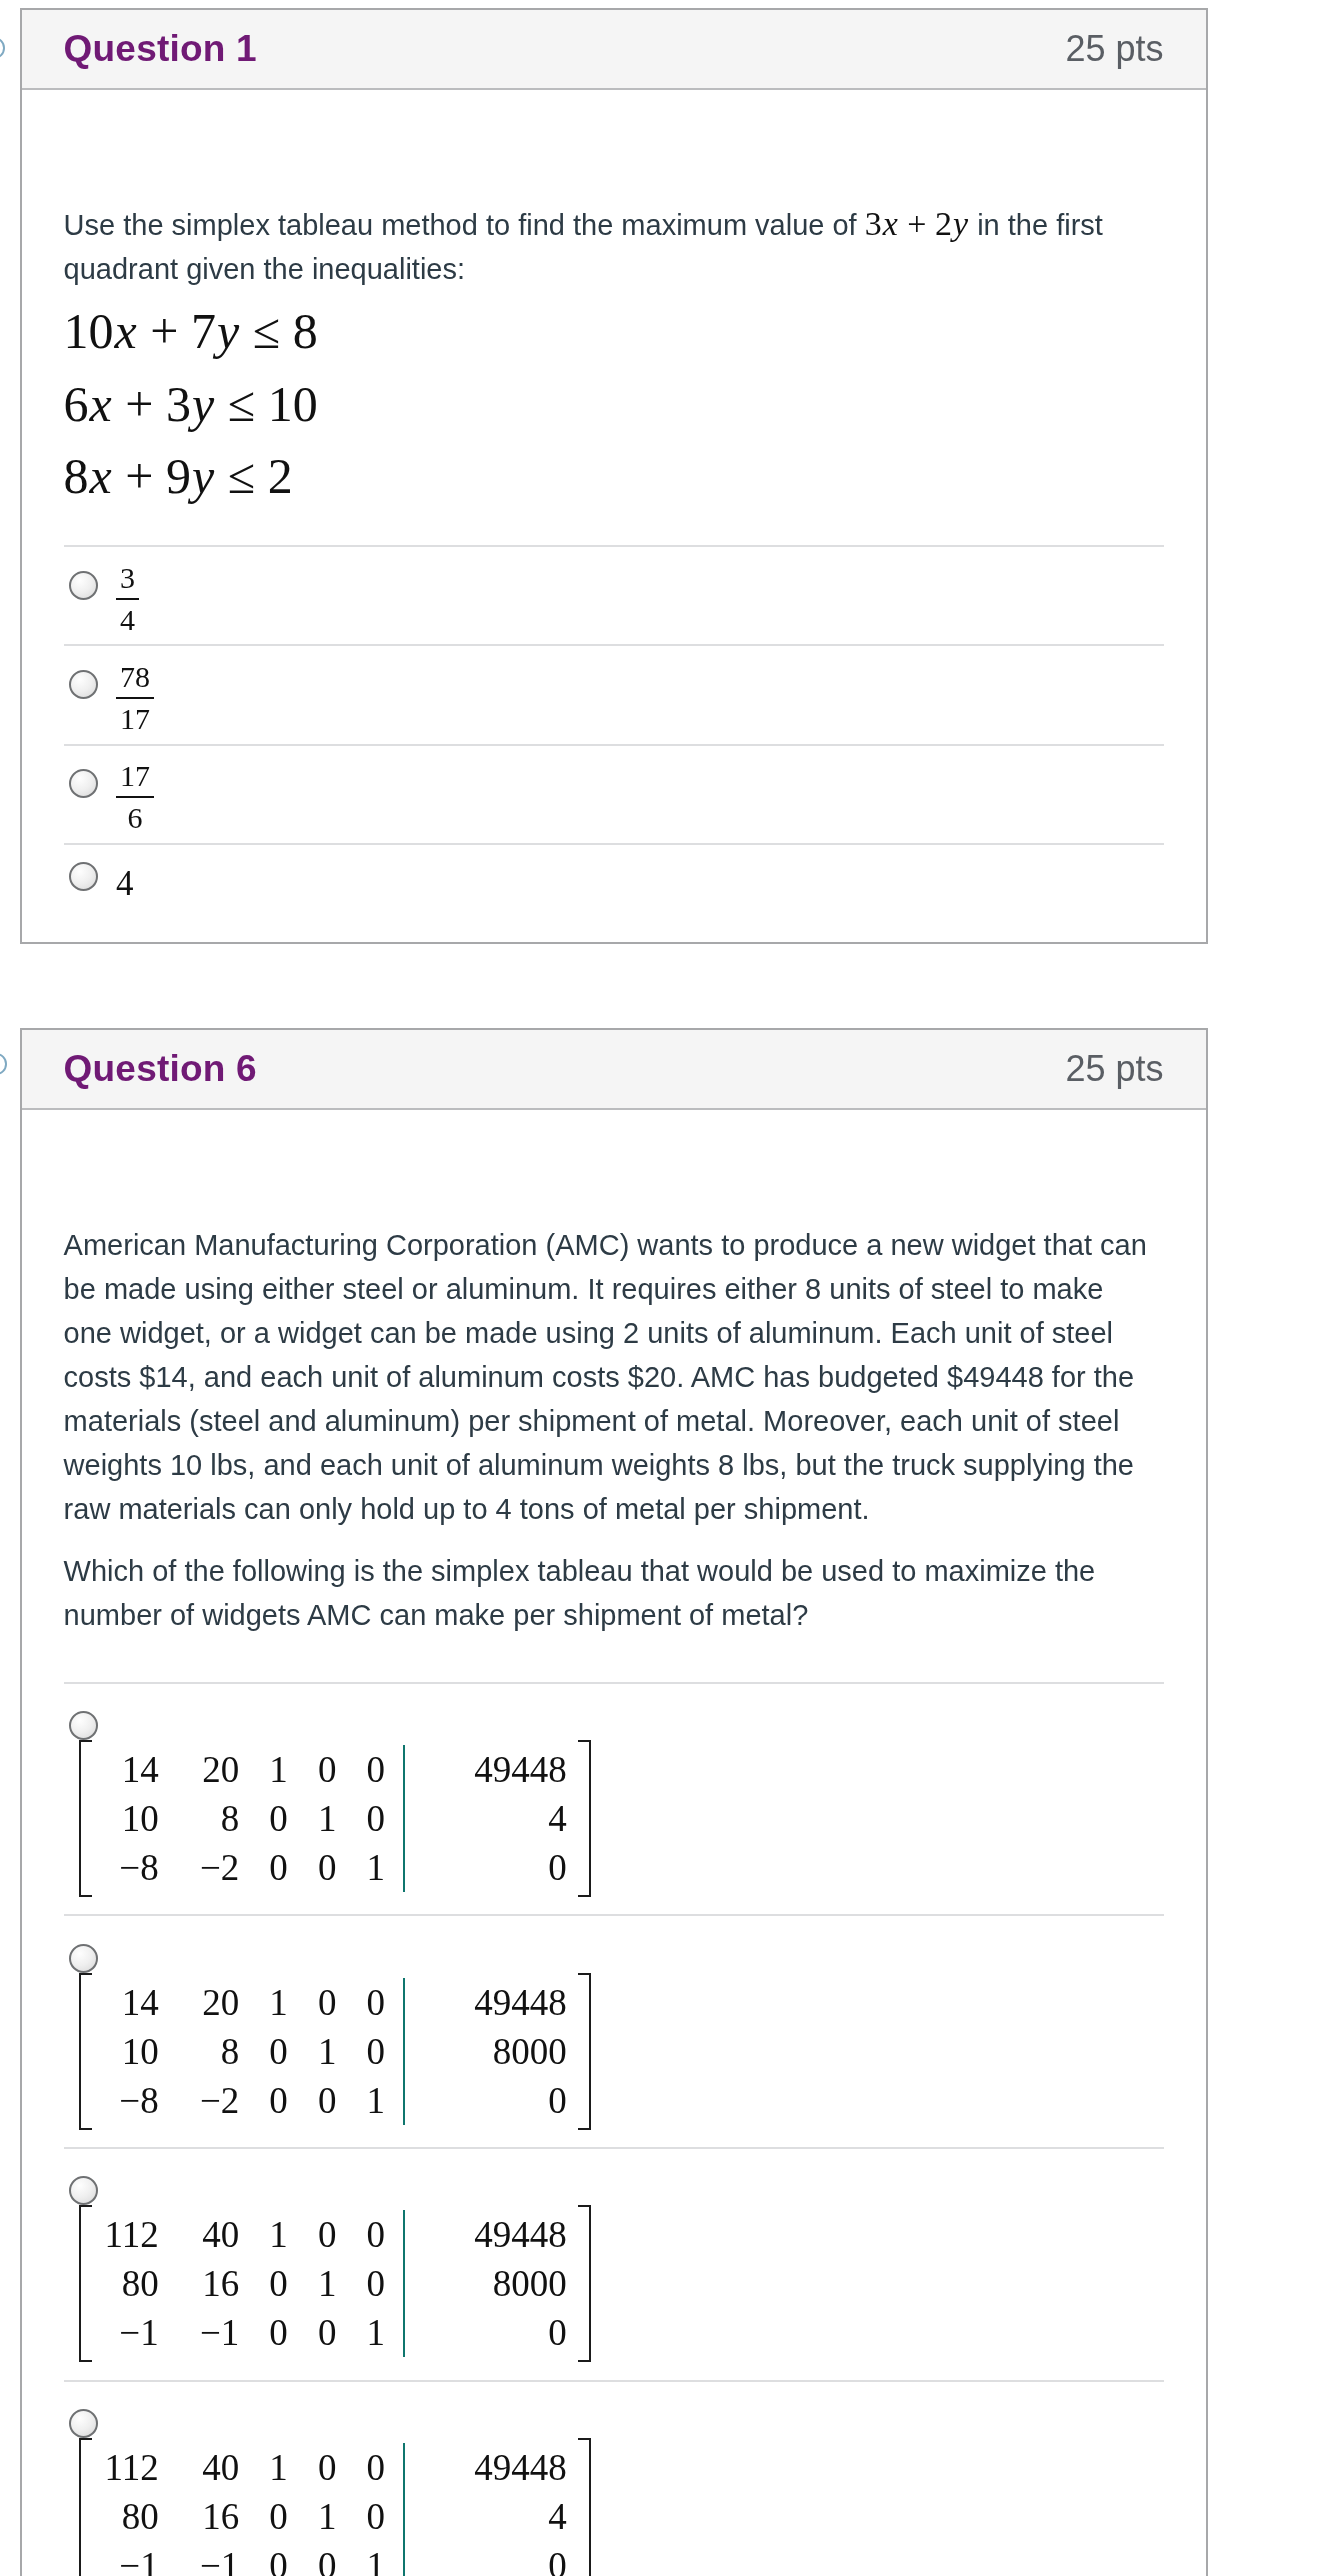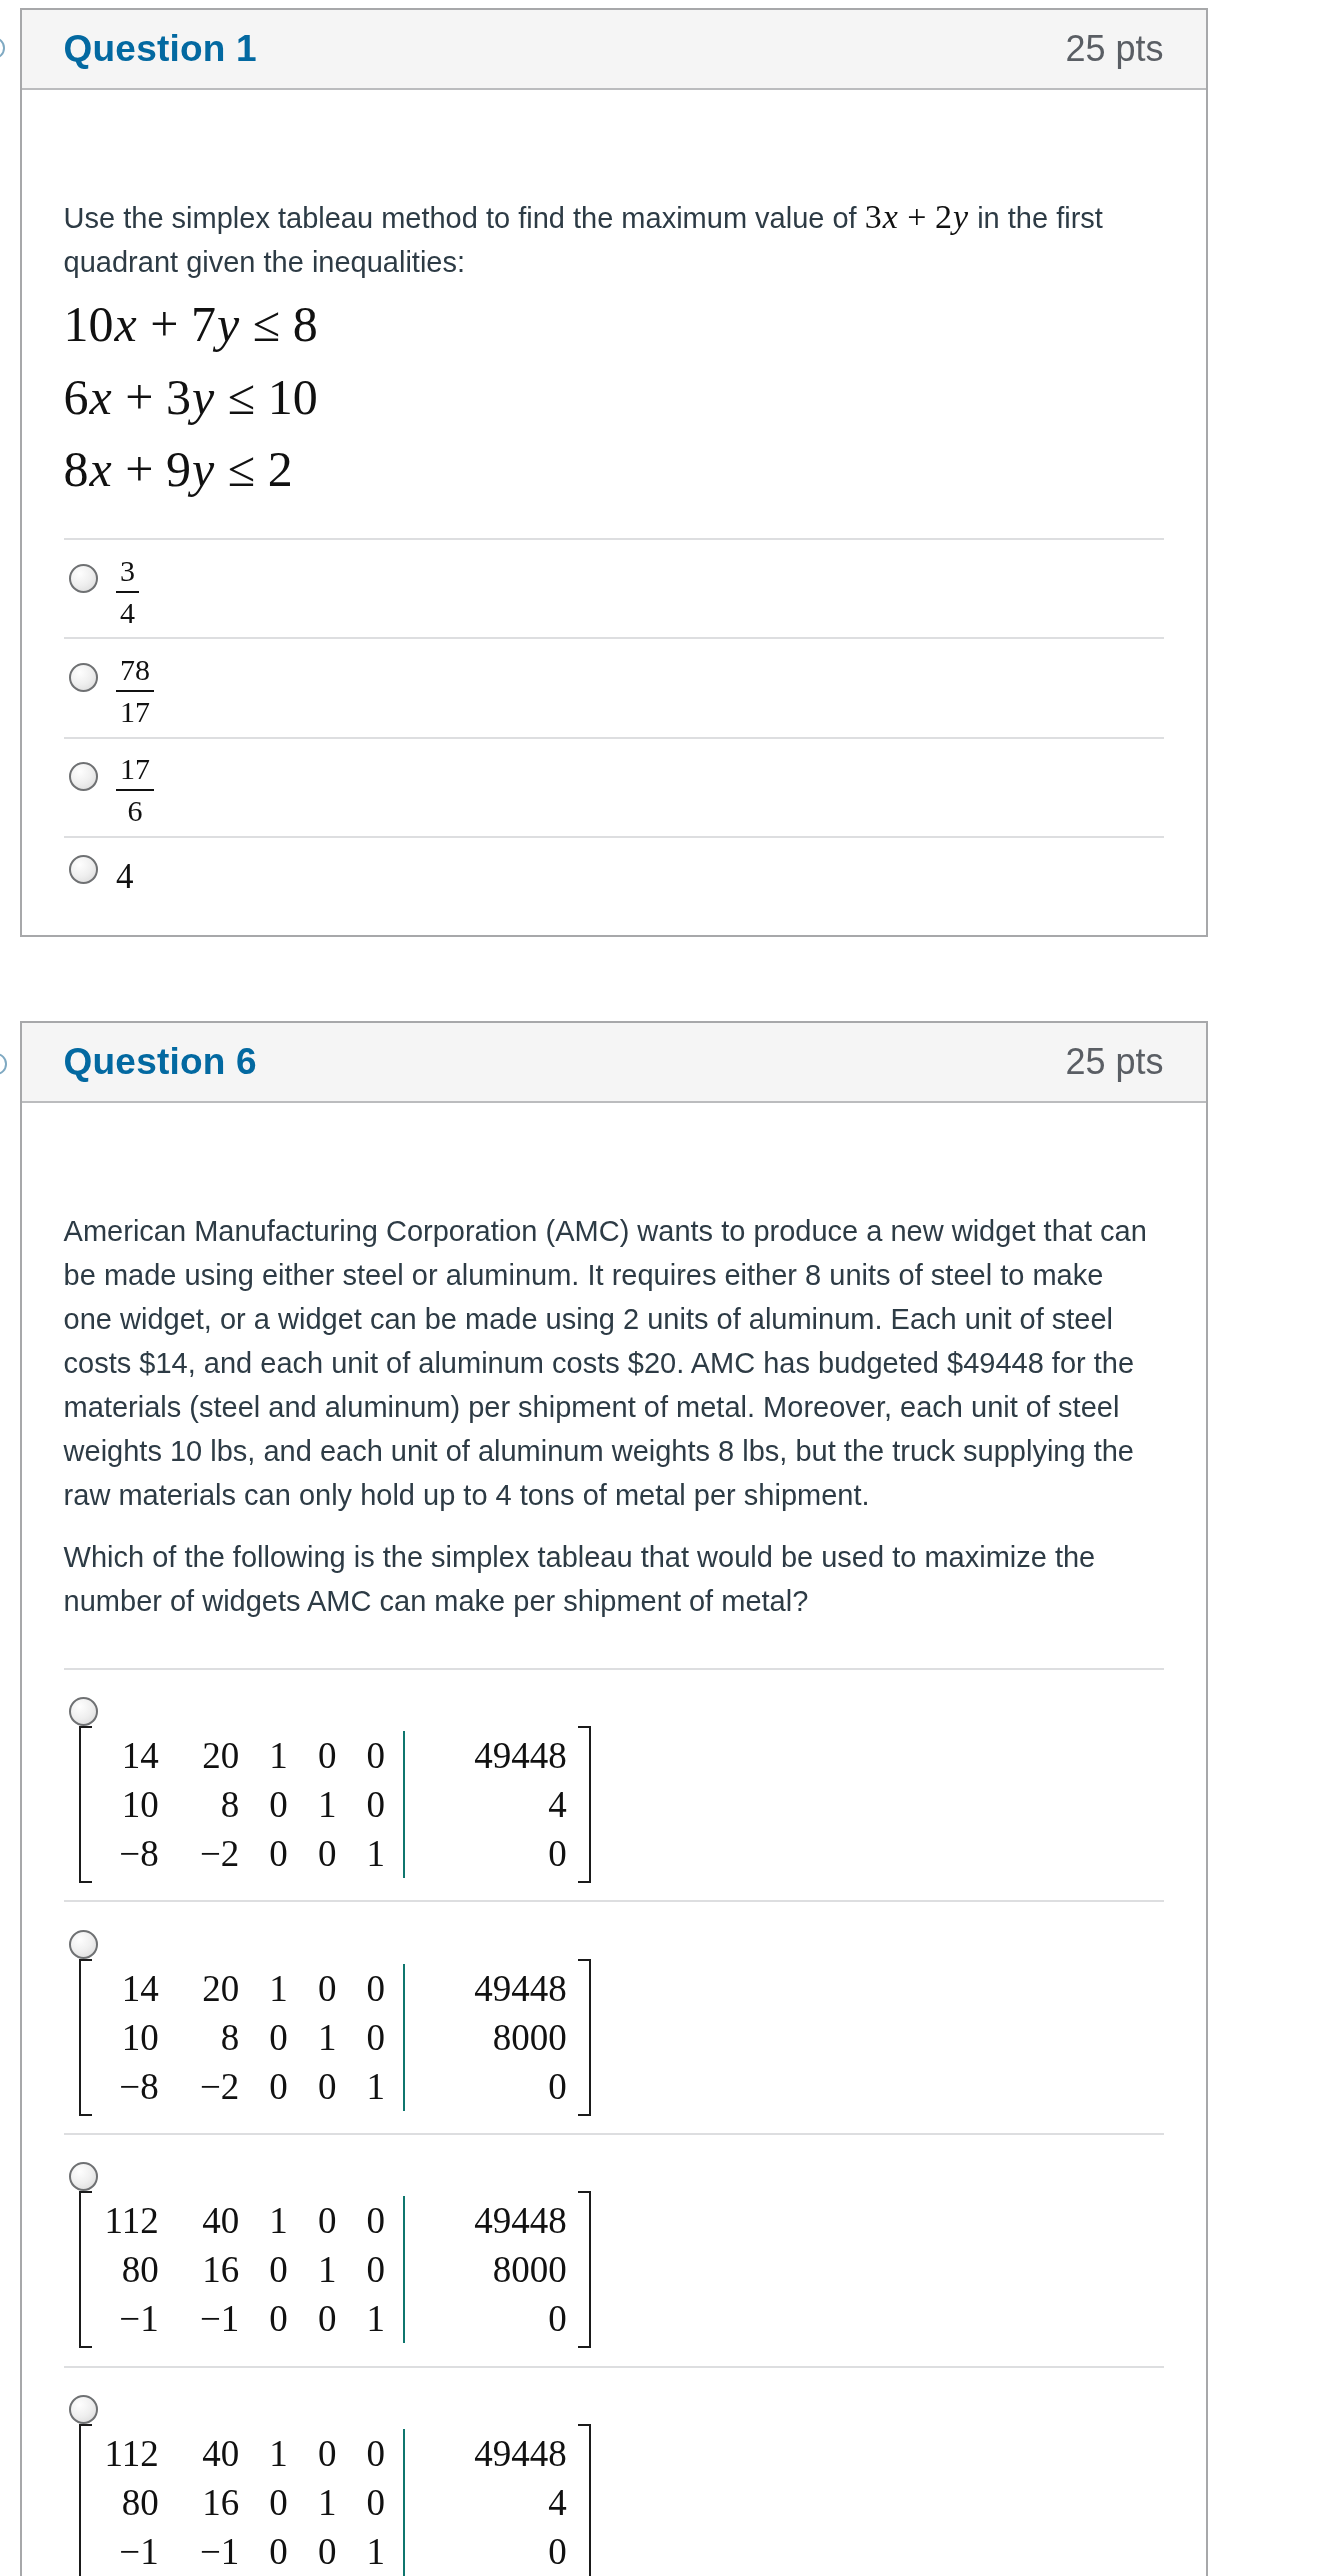--- a/index.html
+++ b/index.html
@@ -9,23 +9,23 @@
   }
   .question-card{
     position:relative;margin-left:19.6px;width:1188px;box-sizing:border-box;
     border:2px solid #a7a8aa;background:#ffffff;
   }
   .question-card.q1{margin-top:7.8px;margin-bottom:84px;}
   .card-header{
     box-sizing:border-box;height:80px;padding:0 42px;background:#f5f5f5;
     border-bottom:2px solid #bbbcbe;display:flex;align-items:center;justify-content:space-between;
   }
-  .card-title{font-size:37px;font-weight:bold;color:#0369a1;letter-spacing:0.2px;}
+  .card-title{font-size:37px;font-weight:bold;color:#701a75;letter-spacing:0.2px;}
   .card-points{font-size:36px;color:#5a5e64;}
-  .question-body{padding:106px 42px 25px 42px;}
+  .question-body{padding:106px 42px 25px 42px;margin-top:7px;}
   .q1 .question-body{padding-bottom:31px;}
   .prompt{margin:0;font-size:29px;line-height:44px;max-width:1084px;}
   .prompt + .prompt{margin-top:17.6px;}
   .math{font-family:"Liberation Serif","DejaVu Serif",serif;color:#111;}
   .inline-math{font-size:34px;line-height:1;}
   .math i{font-style:italic;padding:0 1px;}
   .display-math{font-size:50px;line-height:47px;margin:17.6px 0 25.4px 0;}
   .answers{margin-top:45px;}
   .answer{border-top:2px solid #dddee0;display:flex;align-items:flex-start;padding:15.6px 0 9.8px 0;}
   .answer.kind-matrix{padding:17.6px 0 17.6px 0;flex-direction:column;}

